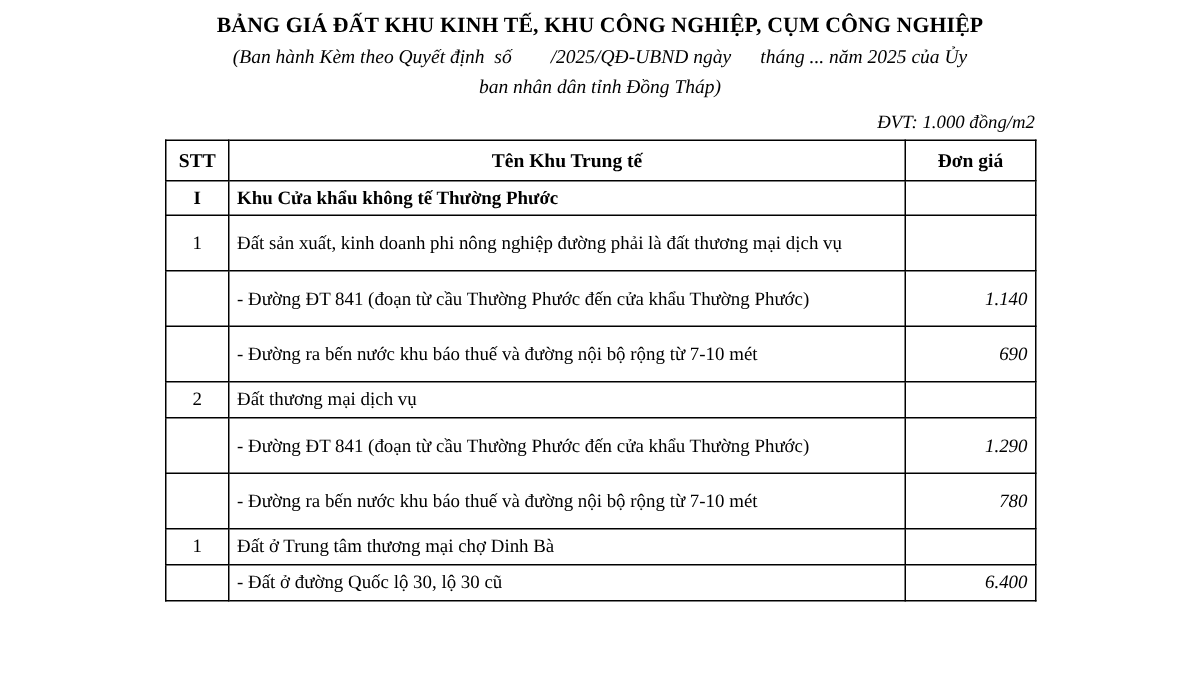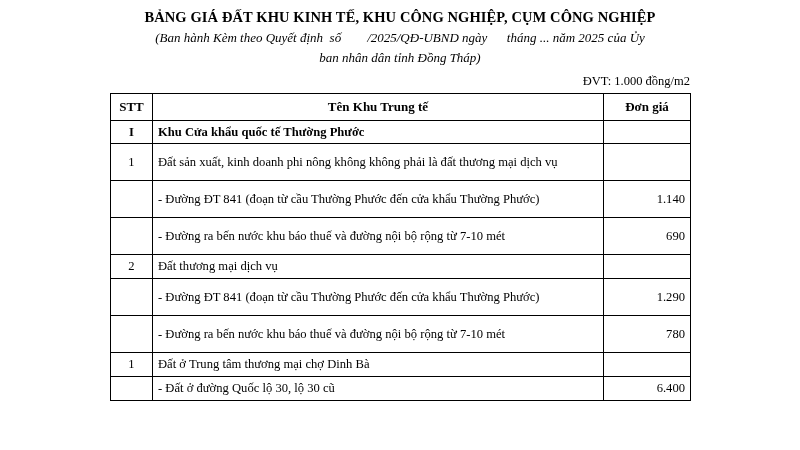--- a/index.html
+++ b/index.html
@@ -51,20 +51,21 @@
 
   .section-heading {
     margin: 21px 0 0 110px;
     font-size: 13.5px;
     font-weight: bold;
   }
 
   .unit-note {
     margin: 7px 110px 4px 0;
     text-align: right;
+    font-style: italic;
     font-size: 12.5px;
   }
 
   
   .table-wrap {
     margin: 0 0 0 110px;
     width: 580px;
   }
   table.price-table {
     border-collapse: collapse;
@@ -95,20 +96,21 @@
     text-align: center;
     vertical-align: middle;
     padding-left: 2px;
     padding-right: 2px;
   }
   td.price {
     text-align: right;
     padding-right: 9px;
     vertical-align: middle;
     white-space: nowrap;
+    font-style: italic;
   }
   td.name {
     text-align: left;
     vertical-align: middle;
   }
   tr.group td.name,
   tr.group td.stt {
     font-weight: bold;
   }
   tr.r-tall td { height: 30px; }
@@ -139,26 +141,26 @@
       <thead>
         <tr>
           <th>STT</th>
           <th>Tên Khu Trung tế</th>
           <th>Đơn giá</th>
         </tr>
       </thead>
       <tbody id="table-body">
           <tr class="group r-short">
             <td class="stt">I</td>
-            <td class="name">Khu Cửa khẩu quốc tế Thường Phước</td>
+            <td class="name">Khu Cửa khẩu không tế Thường Phước</td>
             <td class="price"></td>
           </tr>
           <tr class="r-tall">
             <td class="stt">1</td>
-            <td class="name">Đất sản xuất, kinh doanh phi nông không không phải là đất thương mại dịch vụ</td>
+            <td class="name">Đất sản xuất, kinh doanh phi nông nghiệp đường phải là đất thương mại dịch vụ</td>
             <td class="price"></td>
           </tr>
           <tr class="r-tall">
             <td class="stt"></td>
             <td class="name">- Đường ĐT 841 (đoạn từ cầu Thường Phước đến cửa khẩu Thường Phước)</td>
             <td class="price">1.140</td>
           </tr>
           <tr class="r-tall">
             <td class="stt"></td>
             <td class="name">- Đường ra bến nước khu báo thuế và đường nội bộ rộng từ 7-10 mét</td>

